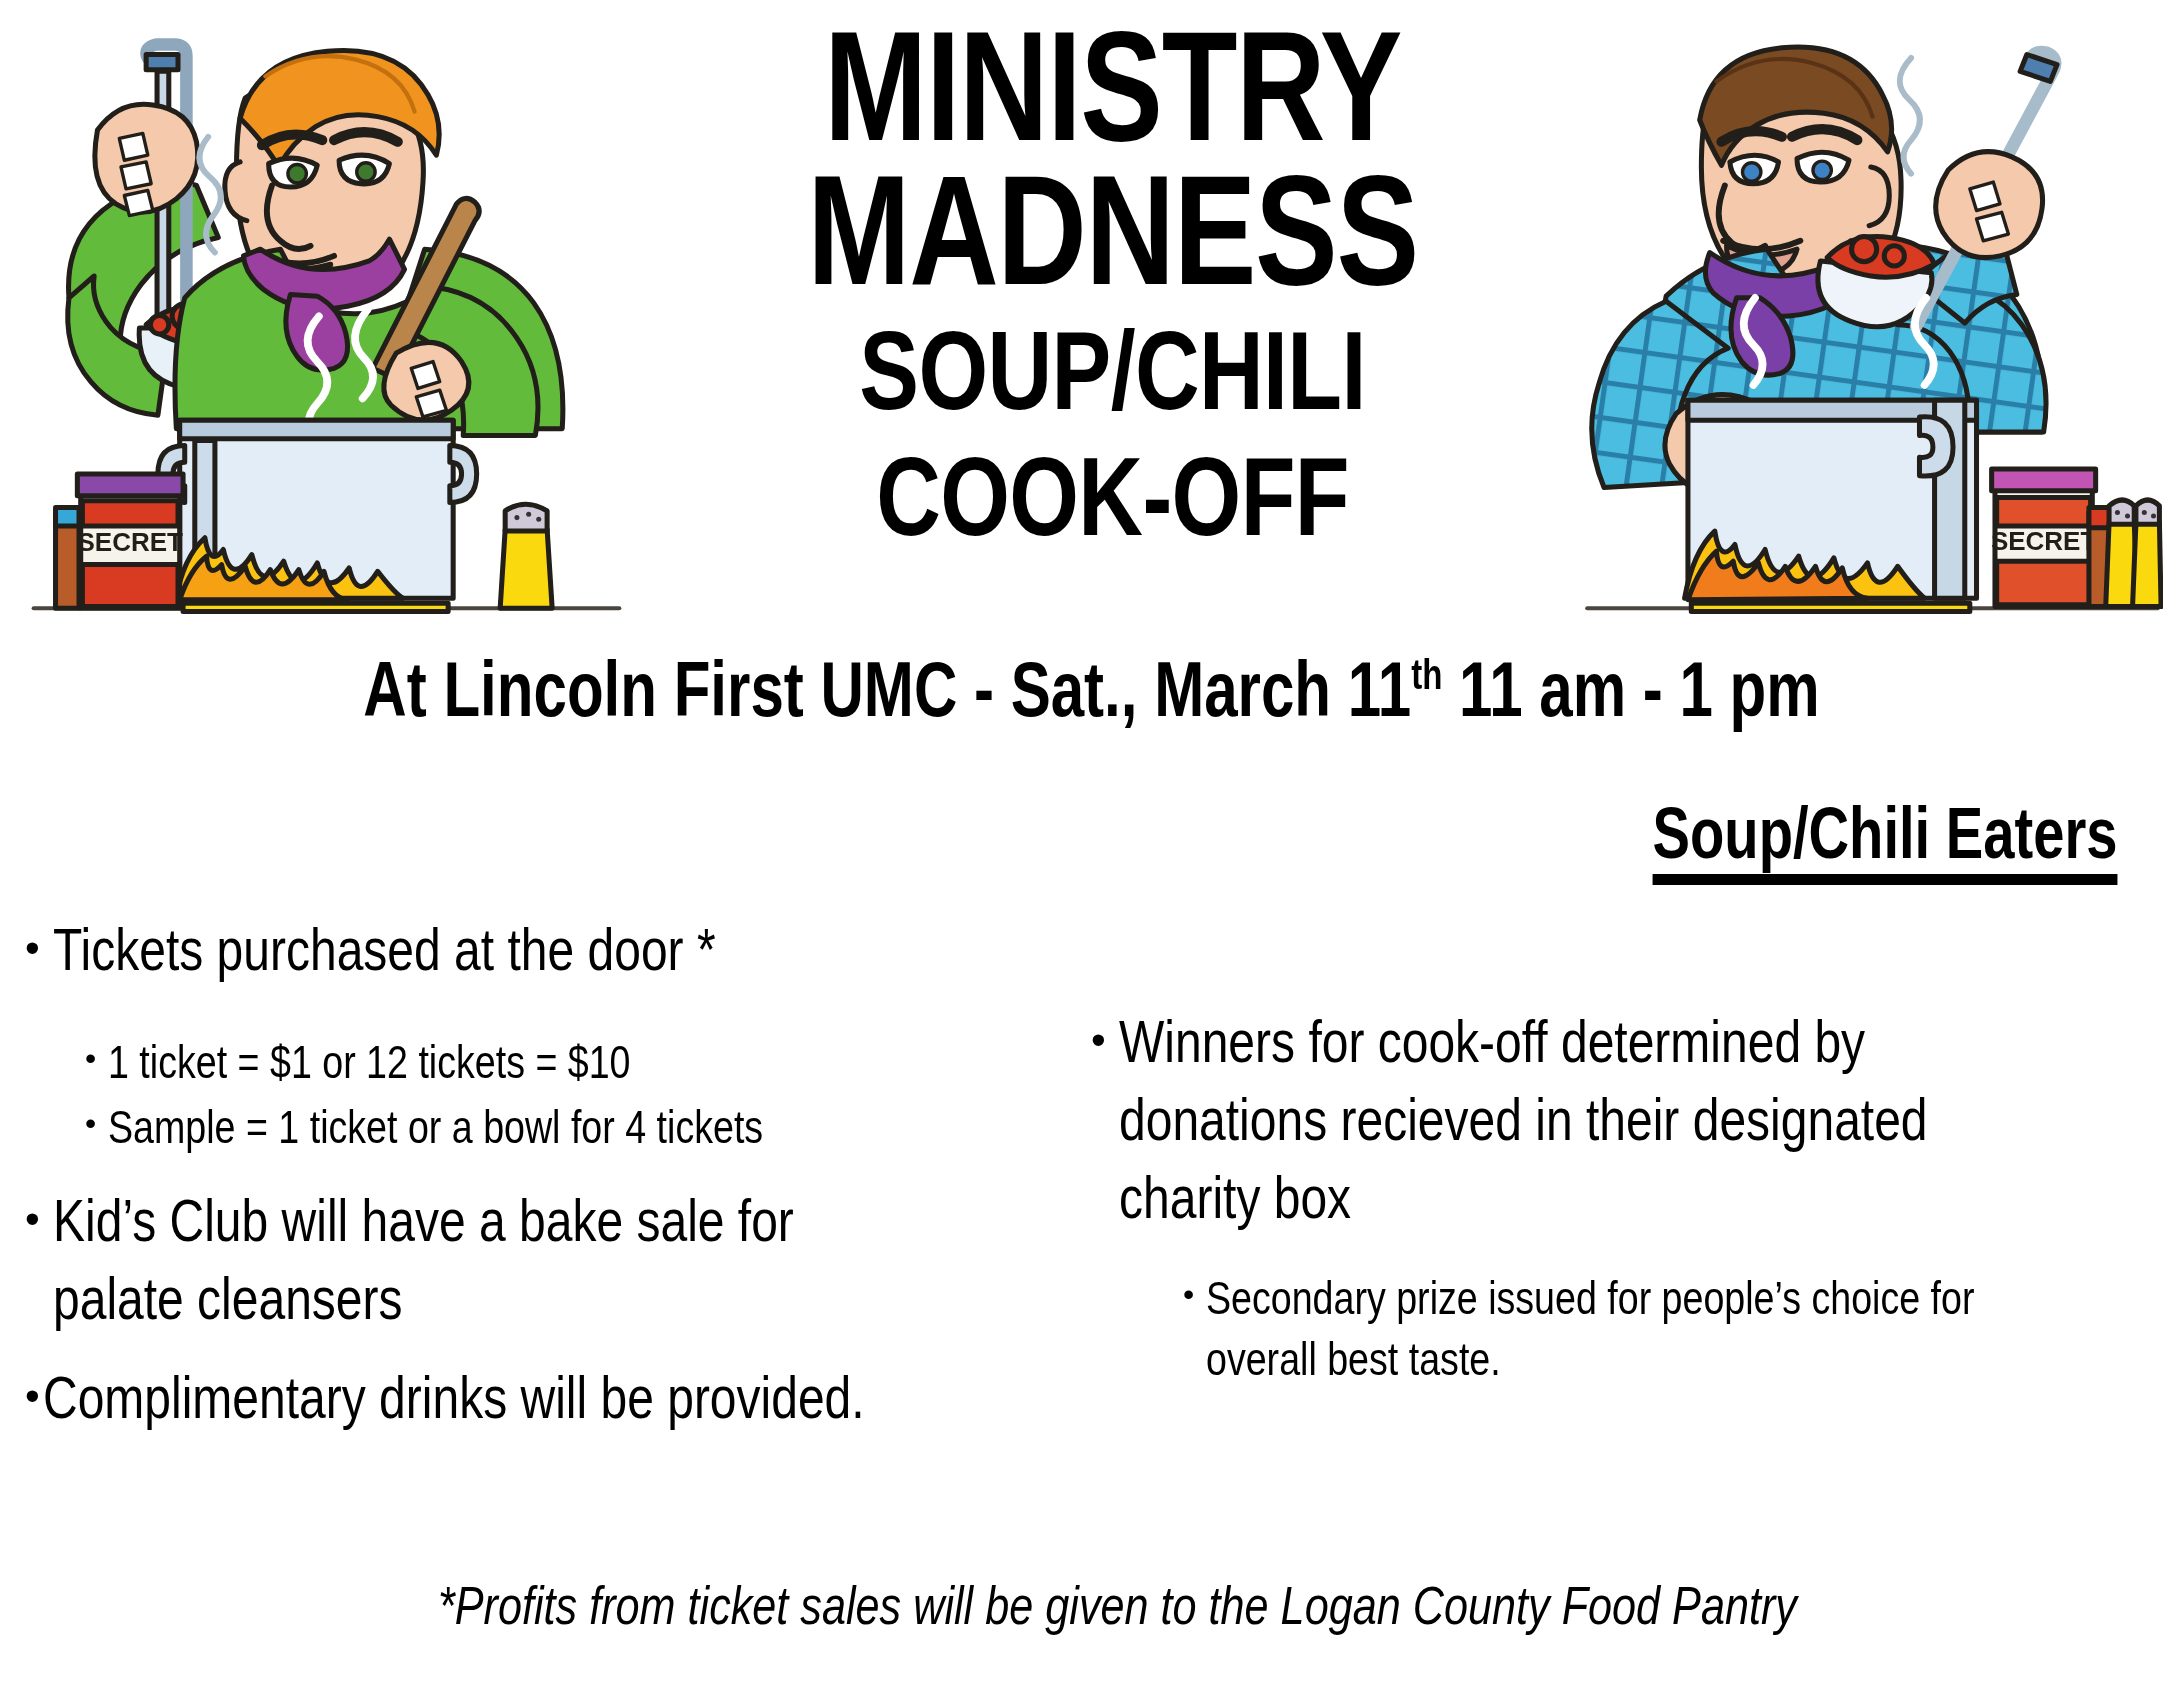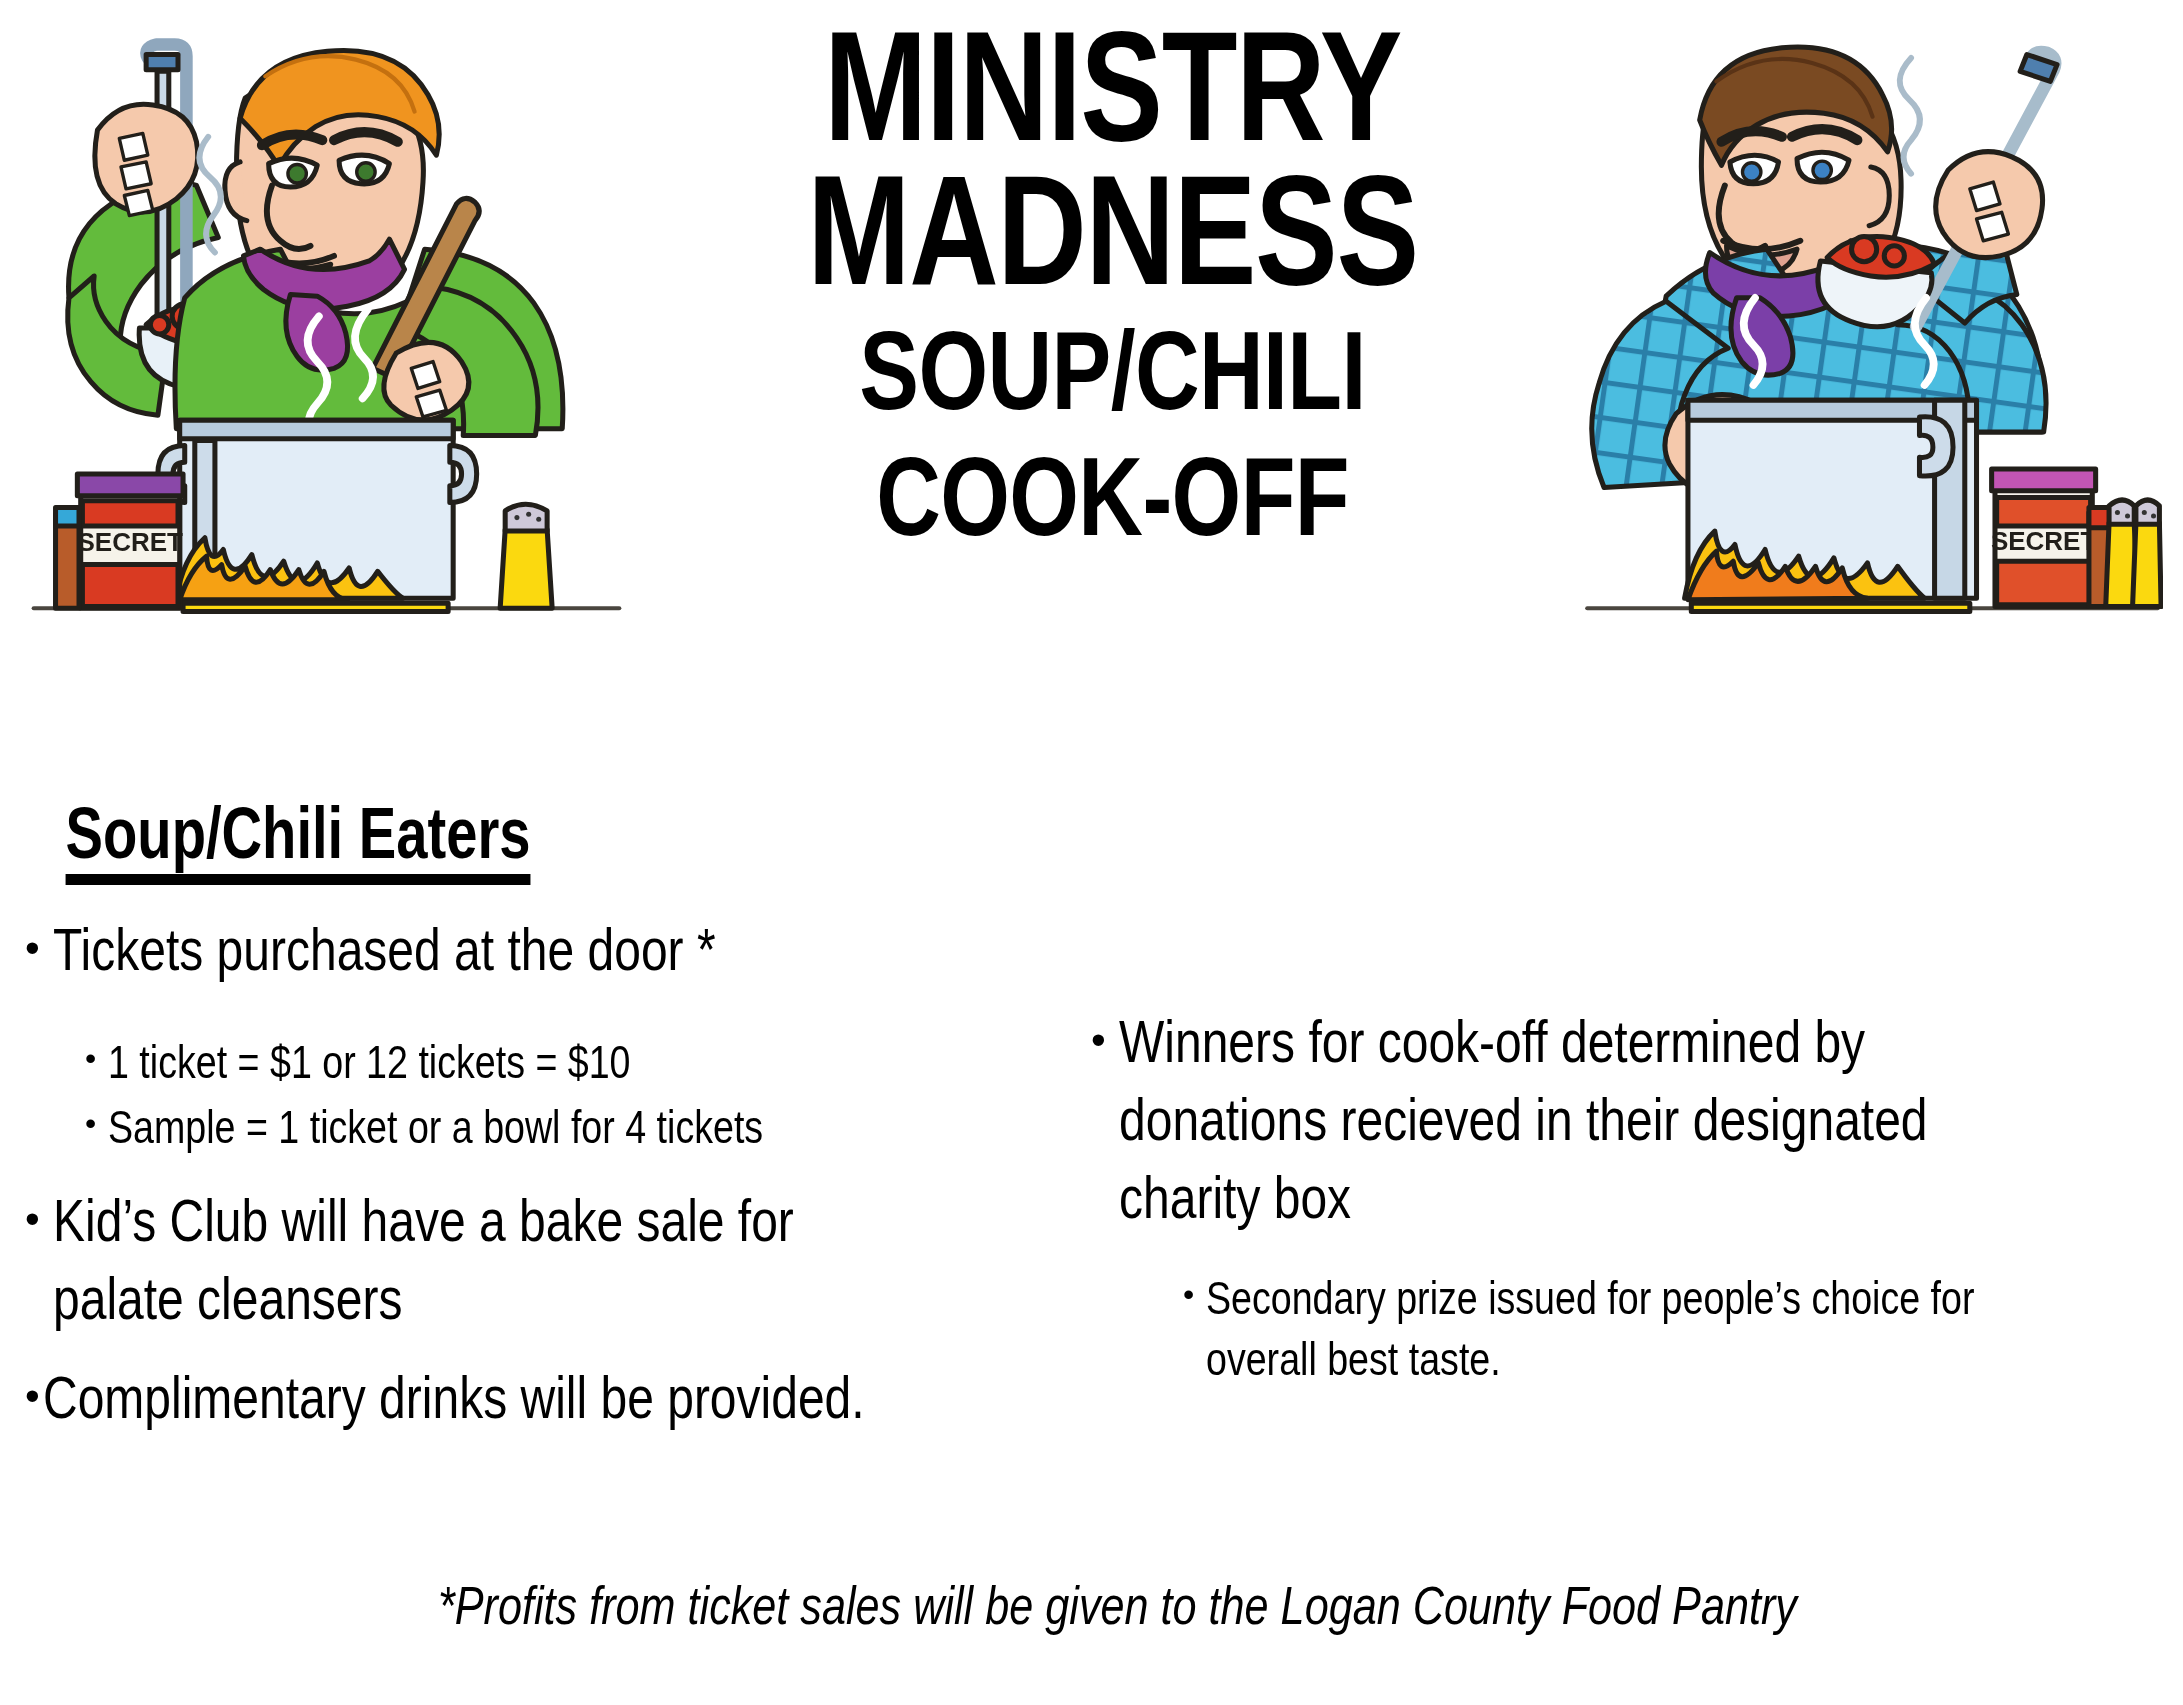--- a/index.html
+++ b/index.html
@@ -39,21 +39,21 @@
   
   .dateline{
     position:absolute;left:0;top:651px;width:2183px;text-align:center;
     font-weight:bold;font-size:77px;line-height:1;white-space:nowrap;
   }
   .dateline .inner{display:inline-block;transform:scaleX(.78);transform-origin:50% 50%;}
   .dateline sup{font-size:.55em;vertical-align:super;}
 
   
   .section-head{
-    position:absolute;left:0;top:797px;width:2183px;text-align:left;
+    position:absolute;left:0;top:797px;width:2183px;text-align:right;
     font-weight:bold;font-size:72px;line-height:1;white-space:nowrap;
   }
   .section-head .inner{
     display:inline-block;transform:scaleX(.78);transform-origin:50% 50%;
     border-bottom:11px solid #000;padding-bottom:5px;
   }
 
   
   .body-wrap{position:absolute;left:0;top:911px;width:2183px;height:663px;}
   .col-left{position:absolute;left:25px;top:0;width:1083px;}
@@ -270,20 +270,25 @@
           <path d="M660 578 q14 -14 28 0 l0 22 l-28 0 z" fill="#cfc9d9"></path>
           <circle cx="638" cy="586" r="3" fill="#333" stroke="none"></circle>
           <circle cx="650" cy="590" r="3" fill="#333" stroke="none"></circle>
           <circle cx="670" cy="586" r="3" fill="#333" stroke="none"></circle>
           <circle cx="681" cy="590" r="3" fill="#333" stroke="none"></circle>
         </g>
       </svg>
     </div>
   </div>
 
+  <div class="dateline">
+    <span class="inner">
+      <span>At Lincoln First UMC  -  Sat., March 11</span><sup>th</sup><span> 11 am - 1 pm</span>
+    </span>
+  </div>
 
   <div class="section-head">
     <span class="inner">Soup/Chili Eaters</span>
   </div>
 
   <div class="body-wrap">
 
     <div class="col-left">
 
       <div class="bul lvl1">

